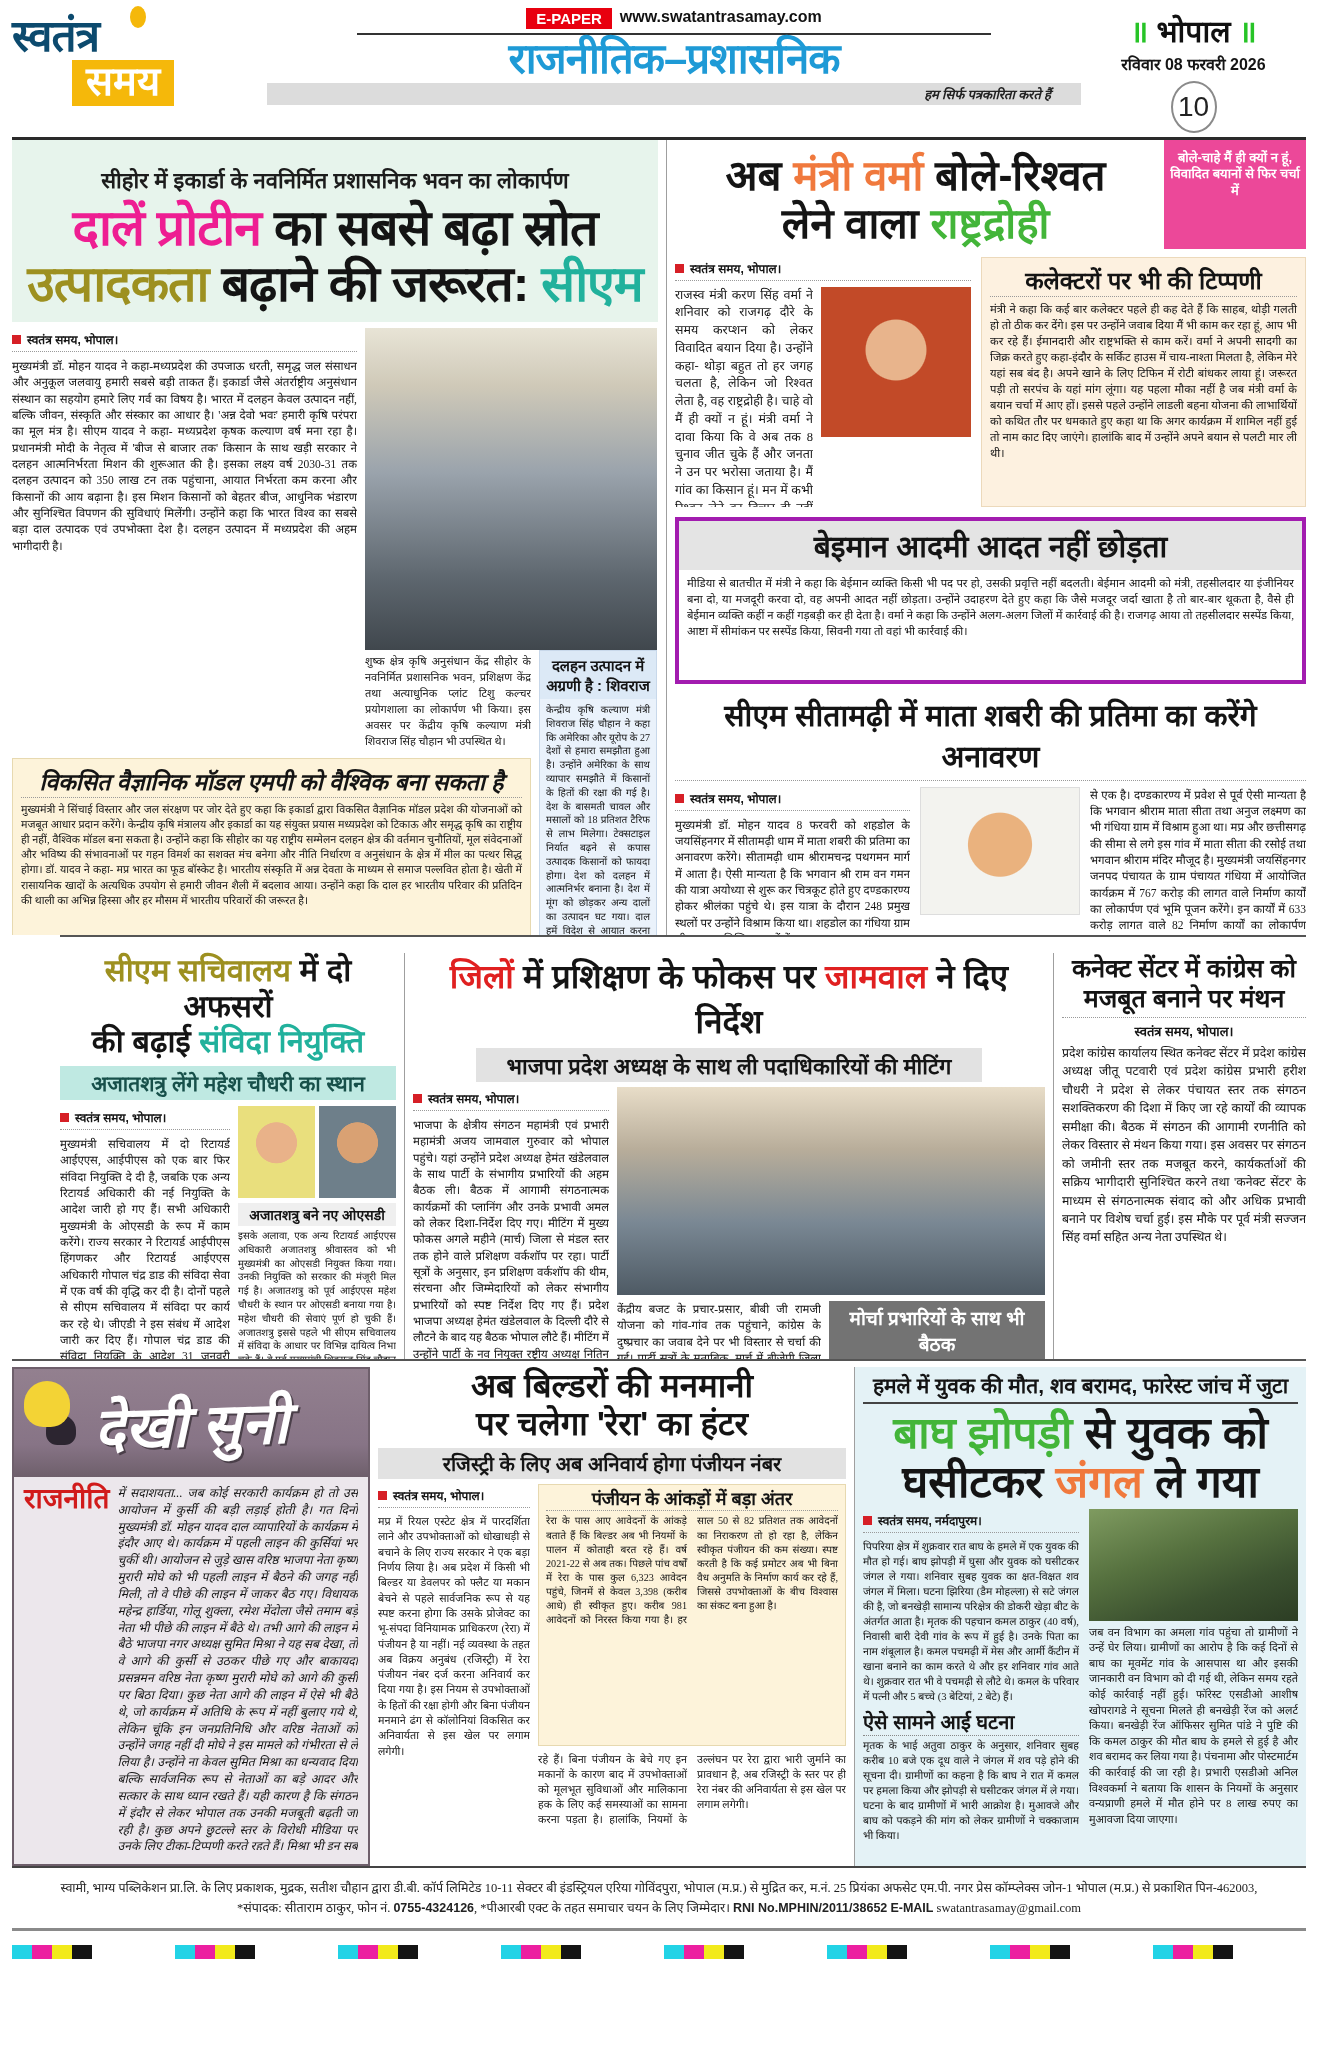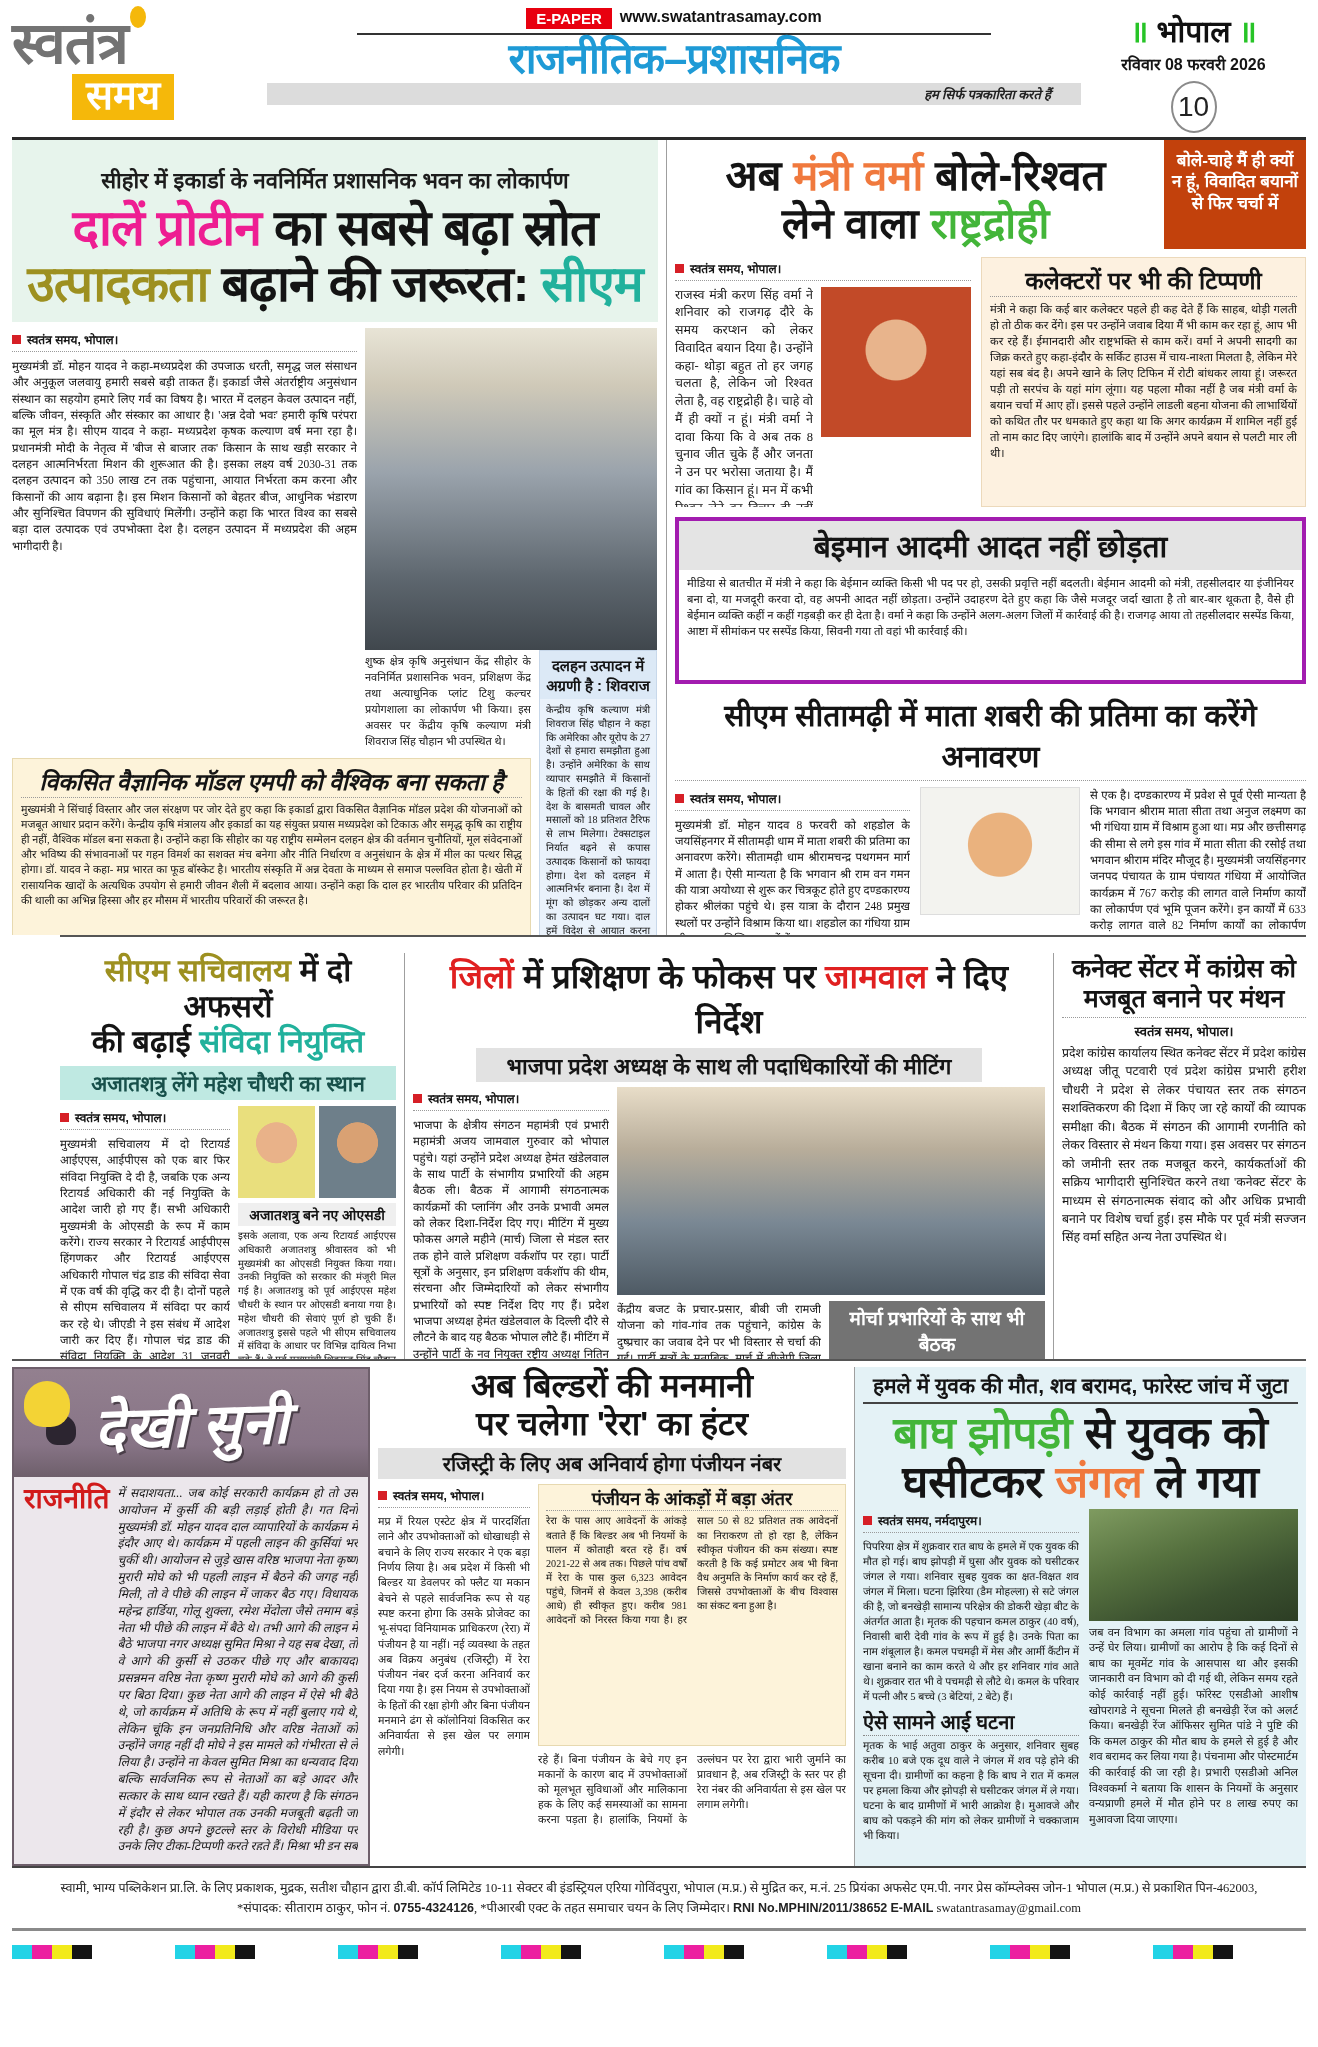--- a/index.html
+++ b/index.html
@@ -3,21 +3,21 @@
 <meta charset="utf-8">
 <style>
   * { box-sizing: border-box; margin:0; padding:0; }
   html,body { background:#ffffff; }
   body { width:1318px; font-family:"Liberation Serif", serif; color:#151515; }
   .page { width:1318px; height:2047px; overflow:hidden; background:#fff; padding:0 12px; position:relative; }
 
   
   .masthead { height:140px; display:flex; align-items:stretch; border-bottom:3px solid #2a2a2a; position:relative; }
   .logo-block { width:255px; padding-top:14px; position:relative; }
-  .logo-top { font-family:"Liberation Sans",sans-serif; font-weight:bold; font-size:58px; line-height:1.0; color:#737373; letter-spacing:-1px; }
+  .logo-top { font-family:"Liberation Sans",sans-serif; font-weight:bold; font-size:44px; line-height:1.0; color:#0c4a6e; letter-spacing:-1px; }
   .logo-dot { position:absolute; left:118px; top:6px; width:16px; height:22px; background:#f5b80a; border-radius:50%; }
   .logo-bottom { display:inline-block; margin-left:60px; margin-top:2px; background:#f5b80a; color:#ffffff; font-family:"Liberation Sans",sans-serif; font-weight:bold; font-size:40px; line-height:1.05; padding:0 14px 4px; }
   .mast-center { flex:1; text-align:center; padding-top:8px; }
   .epaper-row { display:flex; justify-content:center; gap:8px; border-bottom:2px solid #333; width:78%; margin:0 auto 2px; padding-bottom:4px;}
   .epaper-badge { background:#e8000f; color:#fff; font-family:"Liberation Sans",sans-serif; font-weight:bold; font-size:15px; padding:2px 10px; }
   .epaper-url { font-family:"Liberation Sans",sans-serif; font-weight:bold; font-size:16px; color:#111; }
   .section-title { font-family:"Liberation Sans",sans-serif; font-weight:bold; font-size:42px; color:#1e9ad6; line-height:1.05; letter-spacing:-1px; }
   .tagline-strip { margin-top:2px; background:#dcdcdc; font-style:italic; font-weight:bold; font-size:13px; text-align:right; padding:2px 30px 2px 0; color:#222; }
   .mast-right { width:225px; text-align:center; padding-top:10px; }
   .edition-line { font-family:"Liberation Sans",sans-serif; font-weight:bold; font-size:30px; color:#101010; }
@@ -49,21 +49,21 @@
   .lboxg-body { font-size:10.8px; line-height:1.4; text-align:justify; }
   .lshiv { grid-area:lshiv; background:#eaf2fb; border:1px solid #c8d8ea; padding:5px 6px; overflow:hidden; }
   .lshiv-title { font-size:15px; text-align:center; background:#dce9f6; margin:-5px -6px 4px; padding:4px 2px; }
   .lshiv-body { font-size:10px; line-height:1.38; text-align:justify; }
   .ph-lead { background:linear-gradient(180deg,#e8e4d6 0%,#cfc9b8 18%,#9aa3ac 45%,#5d666e 78%,#40474d 100%); }
 
   .top-right { flex:1; padding-left:8px; }
   .verma-headrow { display:flex; gap:8px; }
   .verma-h { flex:1; text-align:center; font-size:42px; line-height:1.15; padding-top:12px; }
   .c-orange { color:#f0793d; } .c-green { color:#43b539; }
-  .verma-note { width:142px; background:#c2410c; color:#fff; font-family:"Liberation Sans",sans-serif; font-weight:bold; font-size:17px; line-height:1.25; text-align:center; padding:10px 6px; }
+  .verma-note { width:142px; background:#ec4899; color:#fff; font-family:"Liberation Sans",sans-serif; font-weight:bold; font-size:13px; line-height:1.25; text-align:center; padding:10px 6px; }
   .verma-row { display:flex; gap:10px; margin-top:8px; }
   .verma-left { flex:1; overflow:hidden; height:250px;}
   .verma-portrait { float:right; width:150px; height:150px; margin:0 0 4px 8px; background:radial-gradient(circle at 50% 42%, #e8b48c 0 26%, #c24a28 27% 100%); }
   .collector-box { width:325px; background:#fdf1e0; border:1px solid #ecd9bb; padding:5px 8px; height:250px; overflow:hidden; }
   .collector-title { font-size:24px; text-align:center; border-bottom:1px dotted #999; margin-bottom:4px; }
   .collector-body { font-size:11.3px; line-height:1.42; text-align:justify; }
   .beiman { margin-top:10px; border:4px solid #a21caf; padding:0 0 9px; }
   .beiman-title { background:#e4e4e4; text-align:center; font-size:30px; padding:4px 0; margin-bottom:5px; }
   .beiman-body { font-size:11.3px; line-height:1.42; text-align:justify; padding:0 8px; height:96px; overflow:hidden; }
   .shabari { margin-top:10px; }

